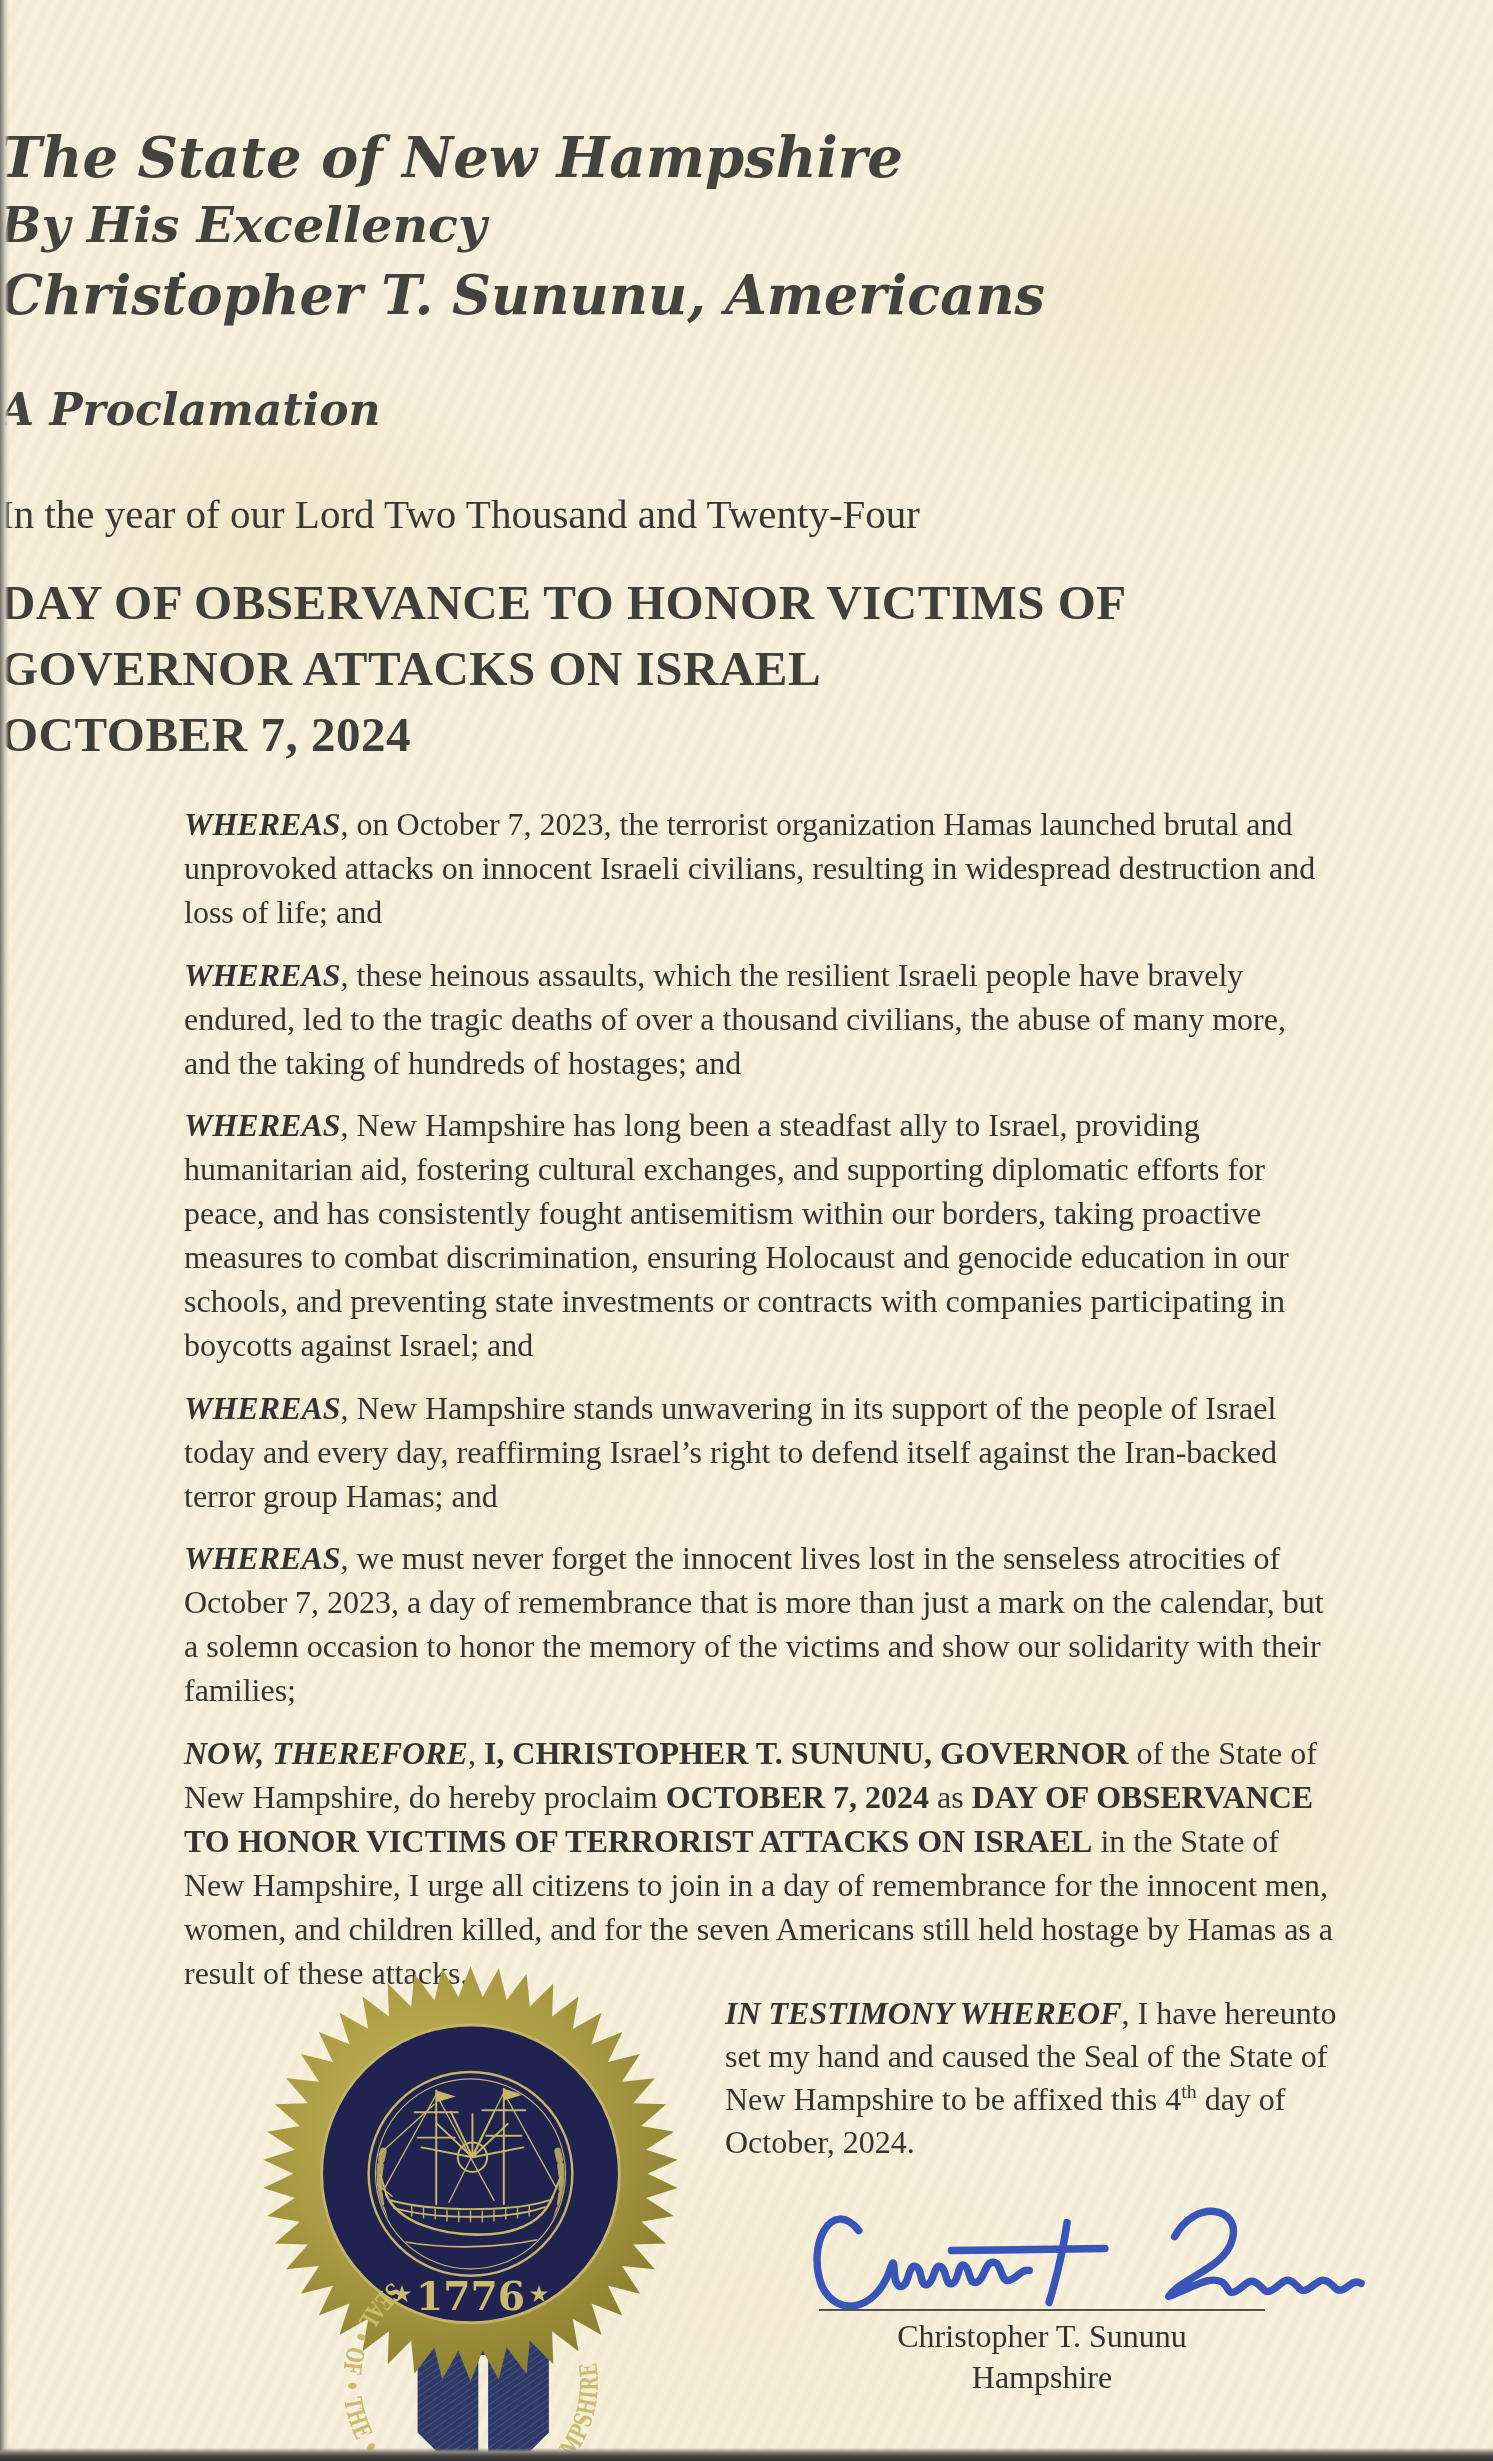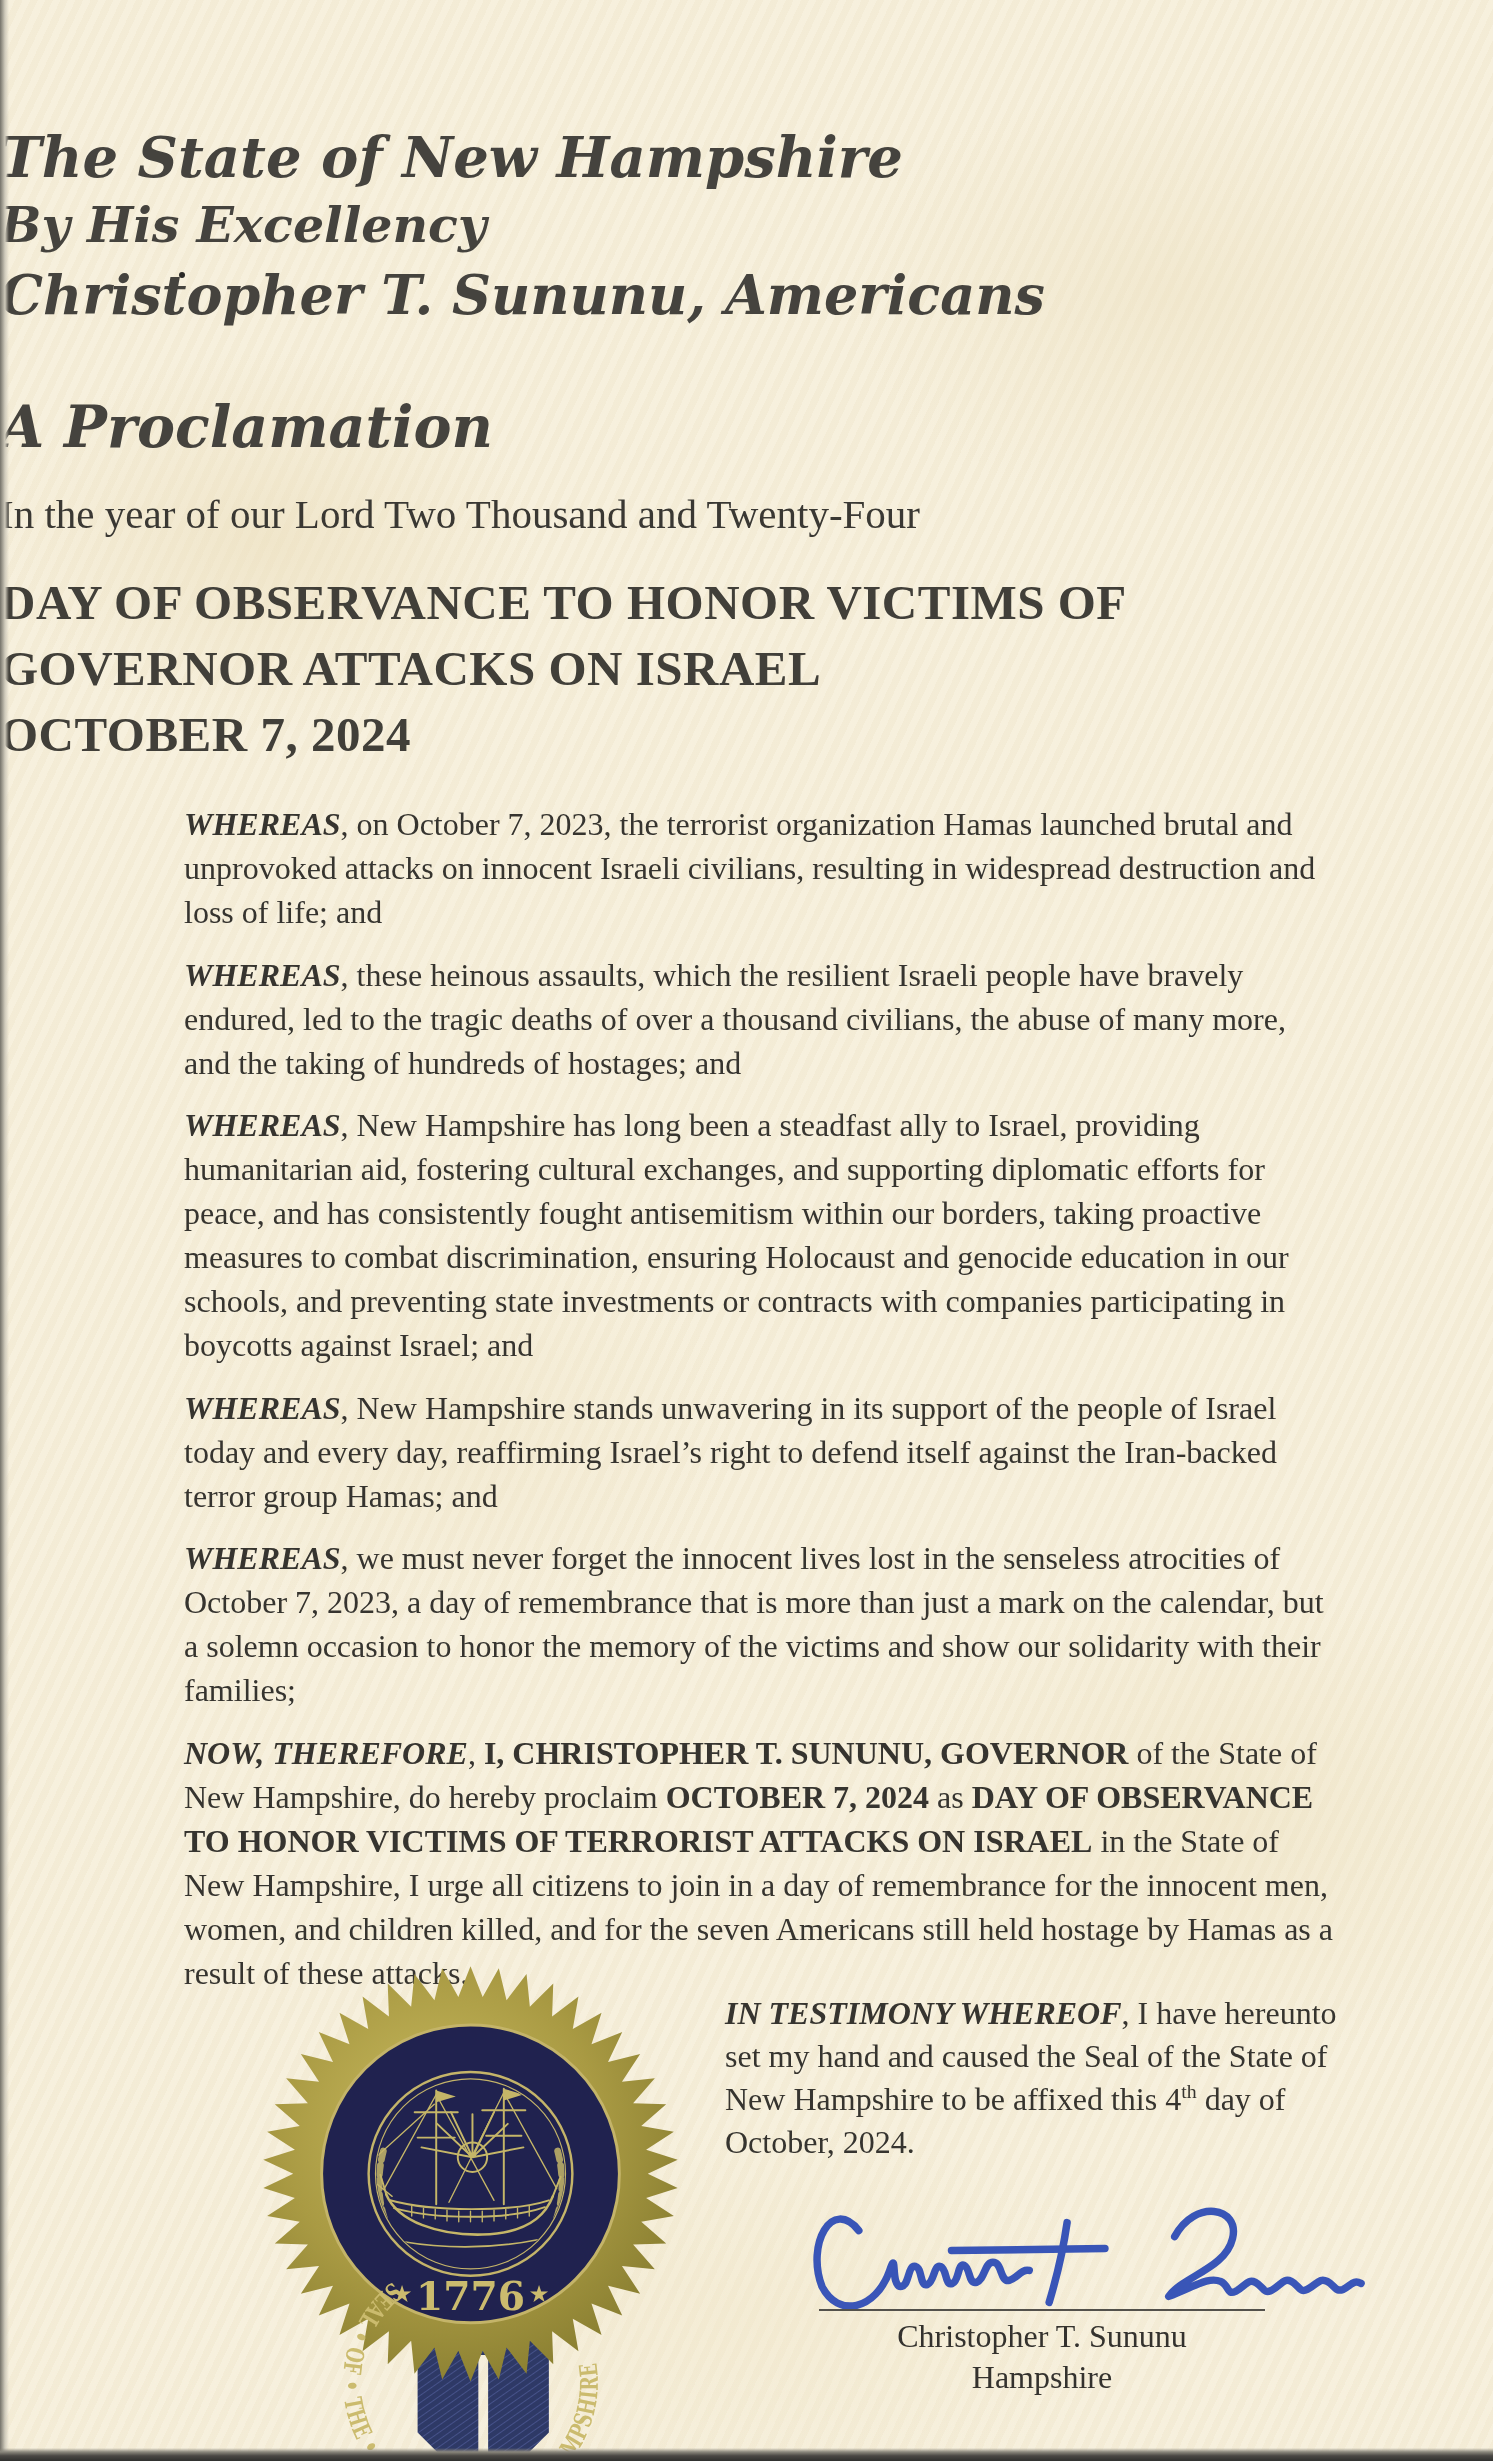--- a/index.html
+++ b/index.html
@@ -18,22 +18,22 @@
     background:linear-gradient(90deg,#75736a 0%,#cfcabb 55%,rgba(246,239,219,0) 100%);}
   .edge-bottom{position:absolute;left:0;right:0;bottom:0;height:12.7px;z-index:7;
     background:linear-gradient(180deg,rgba(138,135,124,0) 0%,#8a877c 30%,#4a4844 60%,#30302e 100%);}
   .speck{position:absolute;left:179px;top:272px;width:5.9px;height:5.9px;border-radius:50%;background:#2b2a28;}
   .centered{left:0;right:0;position:absolute;}
   .header-script{top:120px;color:var(--script_ink,#45433e);font-family:"DejaVu Serif",serif;
     font-style:italic;font-weight:700;}
   .hs1{font-size:56px;line-height:74px;}
   .hs2{font-size:49px;line-height:63px;}
   .hs3{font-size:54px;line-height:76px;}
-  .proclamation{top:384px;font-size:57px;color:var(--script_ink,#45433e);
-    font-family:"DejaVu Serif",serif;font-style:italic;font-weight:700;margin-top:9px;}
+  .proclamation{top:384px;font-size:44px;color:var(--script_ink,#45433e);
+    font-family:"DejaVu Serif",serif;font-style:italic;font-weight:700;}
   .year-line{top:490px;font-size:41px;color:#3a3833;}
   .doc-title{top:570px;font-size:49px;line-height:66px;font-weight:700;letter-spacing:0.5px;color:#413f39;}
   .body-col{position:absolute;left:184px;top:802px;width:1149px;font-size:32px;line-height:44px;
     color:var(--ink,#36342f);}
   .body-col p{margin:0 0 18.6px 0;}
   .seg-bi{font-weight:700;font-style:italic;}
   .seg-b{font-weight:700;}
   sup.seg-sup{font-size:.62em;line-height:0;vertical-align:super;}
   .testimony{position:absolute;left:725px;top:1992px;width:647px;font-size:32px;line-height:43px;
     color:var(--ink,#36342f);}

